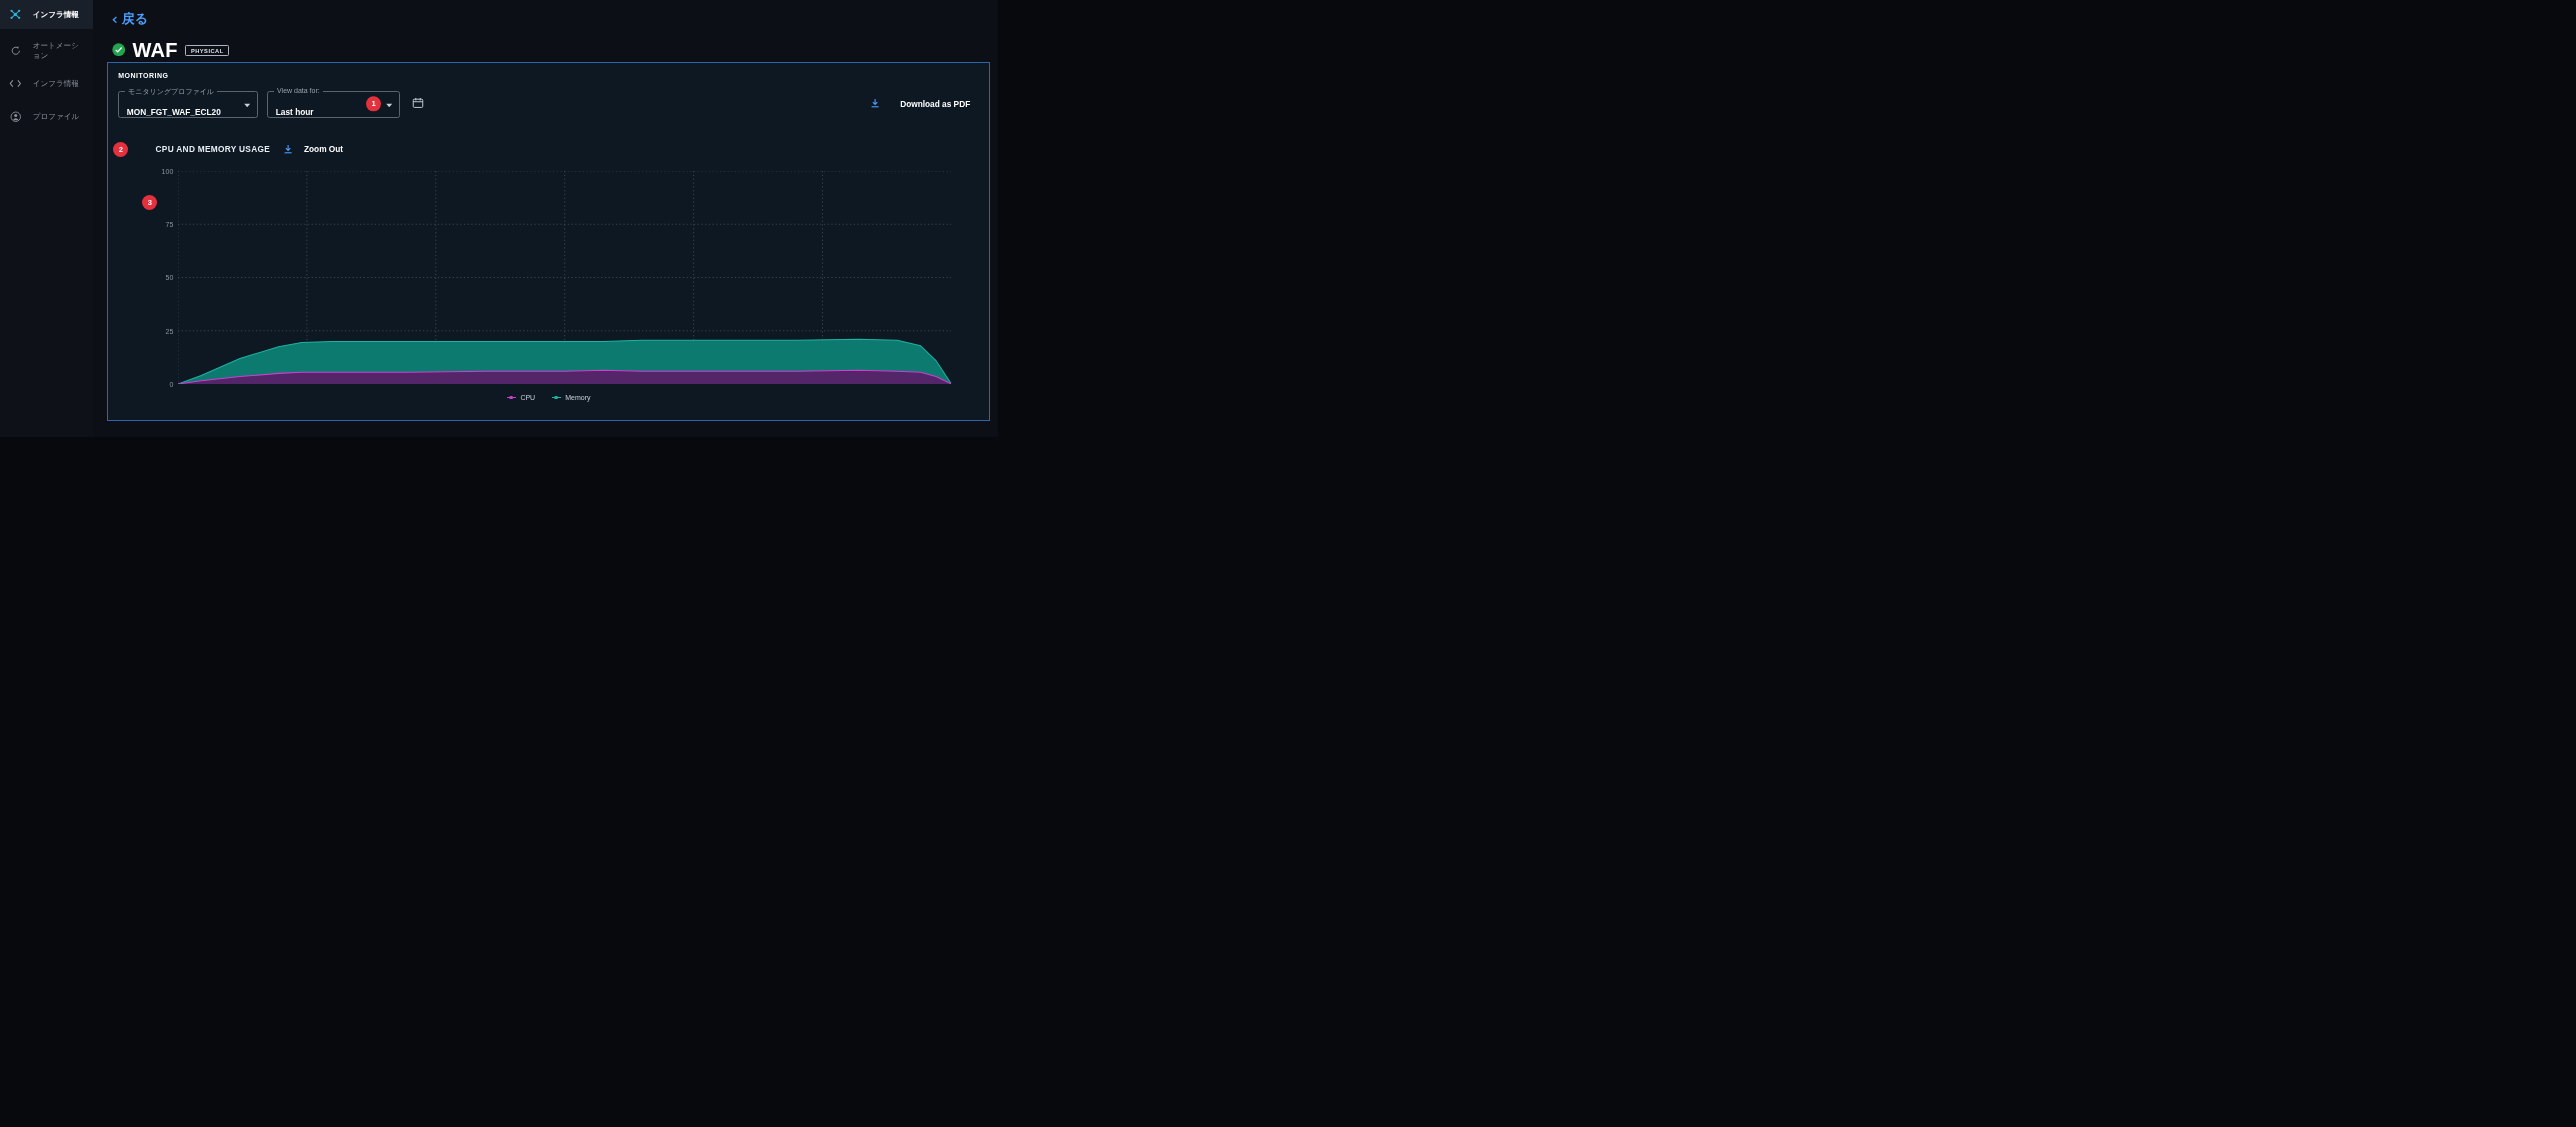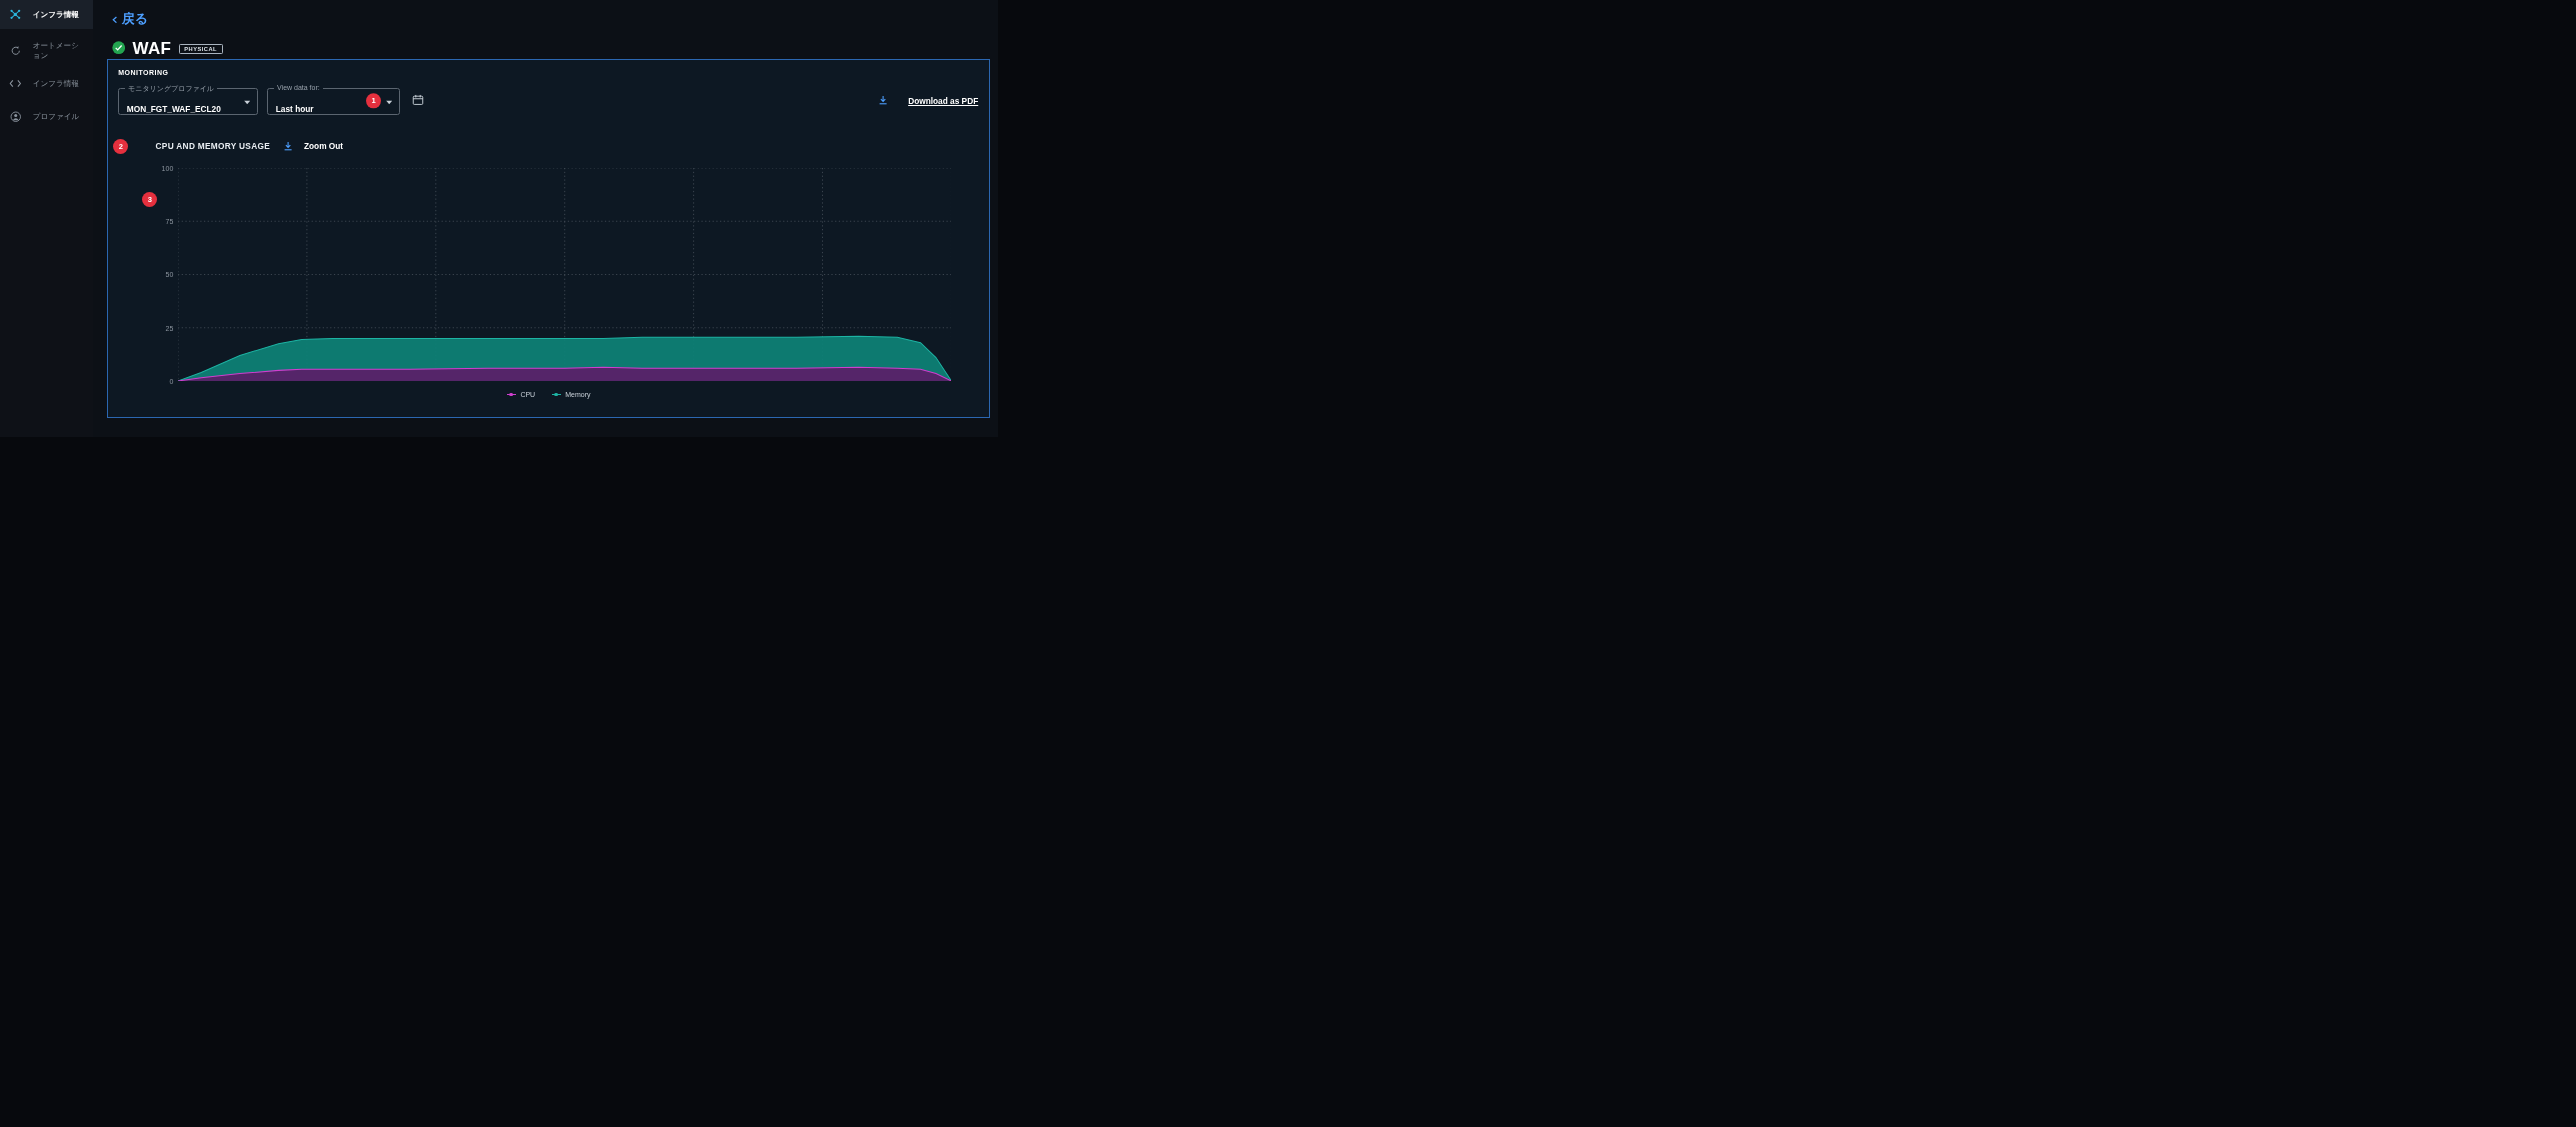--- a/index.html
+++ b/index.html
@@ -16,21 +16,21 @@
   .side-item.active { background:#1a2029; color:#ffffff; font-weight:700; margin-bottom:7.6px; }
   .side-item .sicon { width:12.7px; height:12.7px; display:flex; align-items:center; justify-content:center; flex-shrink:0; }
 
   
   .main { flex:1; min-width:0; position:relative; }
 
   .back-row { margin:9.6px 0 0 18.5px; display:inline-flex; align-items:center; gap:4.5px;
               color:#4d9fff; font-size:13px; font-weight:700; cursor:pointer; }
 
   .title-row { margin:11.5px 0 0 18.5px; display:flex; align-items:center; gap:7.6px; }
-  .page-title { font-size:17px; font-weight:700; color:#ffffff; letter-spacing:0.3px; }
+  .page-title { font-size:20px; font-weight:700; color:#ffffff; letter-spacing:0.3px; }
   .type-badge { border:0.6px solid #aab4bf; color:#dde3e9; font-size:5.7px; font-weight:700;
                 letter-spacing:0.5px; padding:1.3px 4.5px; border-radius:1.3px; }
 
   .tabs { display:flex; margin:9px 0 0 28px; }
   .tab { padding:5.7px 15.3px; font-size:8.3px; color:#8b949e; cursor:pointer; }
   .tab.active { background:#0d1823; color:#ffffff; font-weight:700;
                 border-top:1.3px solid #3f8cff; border-radius:1.3px 1.3px 0 0; padding-top:4.5px; }
 
   
   .panel { margin:0 7.6px 0 14px; height:359px; background:#0d1823;
@@ -40,22 +40,22 @@
   .controls-row { display:flex; align-items:center; margin-top:11.5px; }
   .select { position:relative; border:0.6px solid #5b6570; border-radius:2.5px; height:27px;
             display:flex; align-items:flex-end; padding:0 21.6px 0 7.6px; cursor:pointer; }
   .select .flabel { position:absolute; top:-5.1px; left:5.7px; font-size:7px; color:#98a1ab;
                     background:#0d1823; padding:0 3.2px; white-space:nowrap; }
   .select .value { font-size:8.3px; font-weight:700; color:#ffffff; white-space:nowrap; }
   .select .caret { position:absolute; right:7px; top:50%; transform:translateY(-50%); }
   .sel-profile { width:140px; }
   .sel-range   { width:133px; margin-left:9px; }
   .cal-btn { margin-left:11.5px; cursor:pointer; display:flex; align-items:center; }
-  .pdf-btn { margin-left:auto; margin-right:1px; display:flex; align-items:center; gap:20px;
-             font-size:8.3px; font-weight:700; color:#ffffff; cursor:pointer;text-decoration:underline; }
+  .pdf-btn { margin-left:auto; margin-right:9px; display:flex; align-items:center; gap:20px;
+             font-size:8.3px; font-weight:700; color:#ffffff; cursor:pointer; }
 
   .section-row { display:flex; align-items:center; margin-top:24px; }
   .section-title { font-size:8.3px; font-weight:700; color:#e8edf2; letter-spacing:0.3px;margin-left:24px; }
   .chart-dl { margin-left:12.7px; display:flex; align-items:center; cursor:pointer; }
   .zoom-out { margin-left:11px; font-size:8.3px; font-weight:700; color:#ffffff; cursor:pointer; }
 
   
   .chart-wrap { display:flex; margin:14px 28px 0 38px; position:relative; }
   .y-axis { width:21.6px; position:relative; height:213px; flex-shrink:0; }
   .ytick { position:absolute; right:4.5px; transform:translateY(-50%); font-size:7px; color:#8b949e; }

